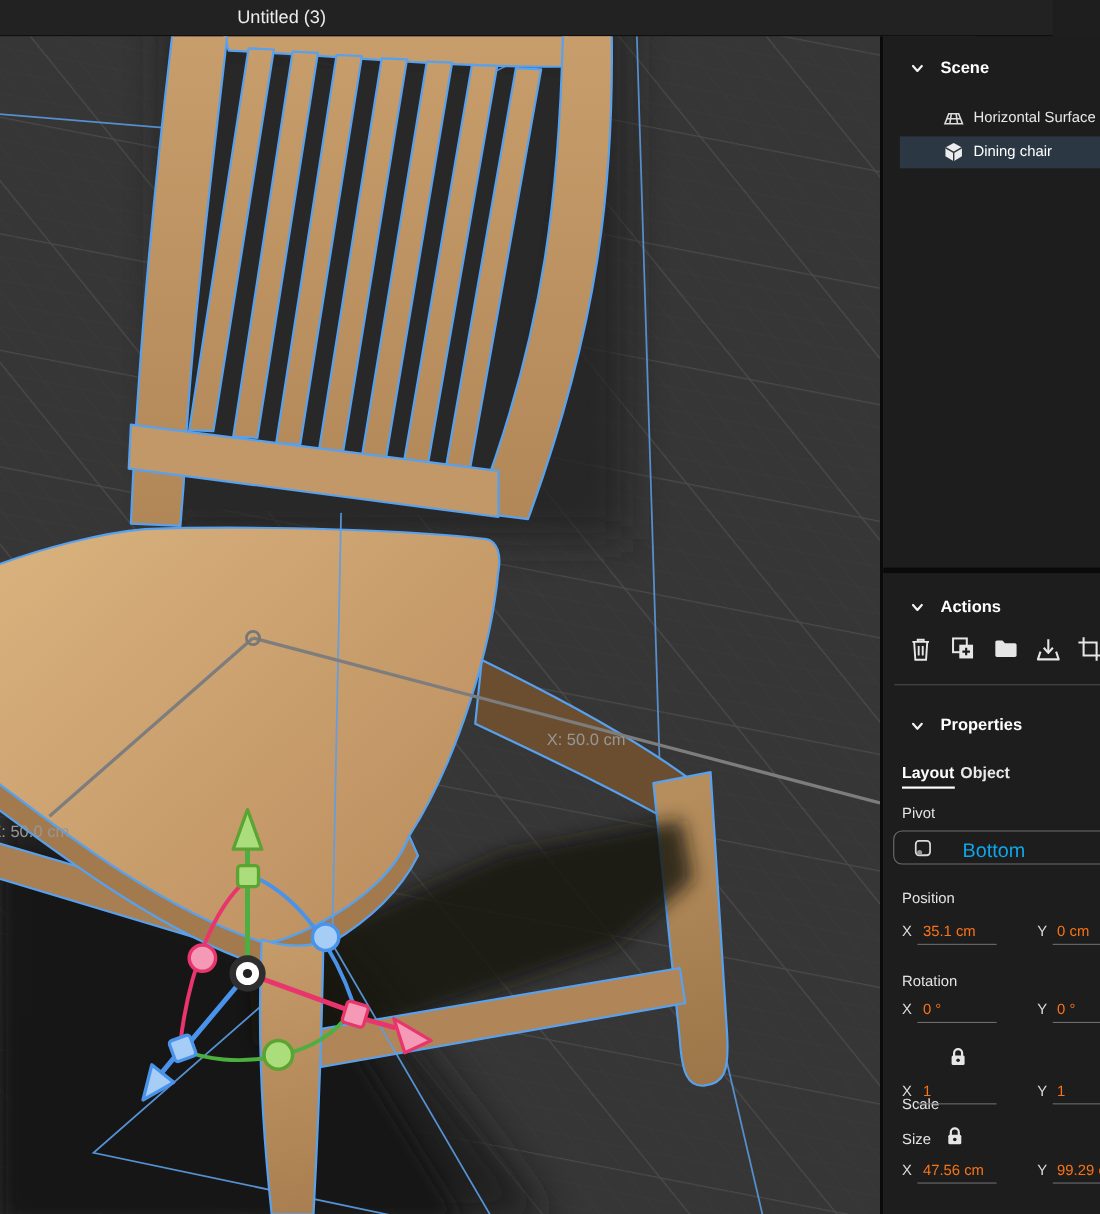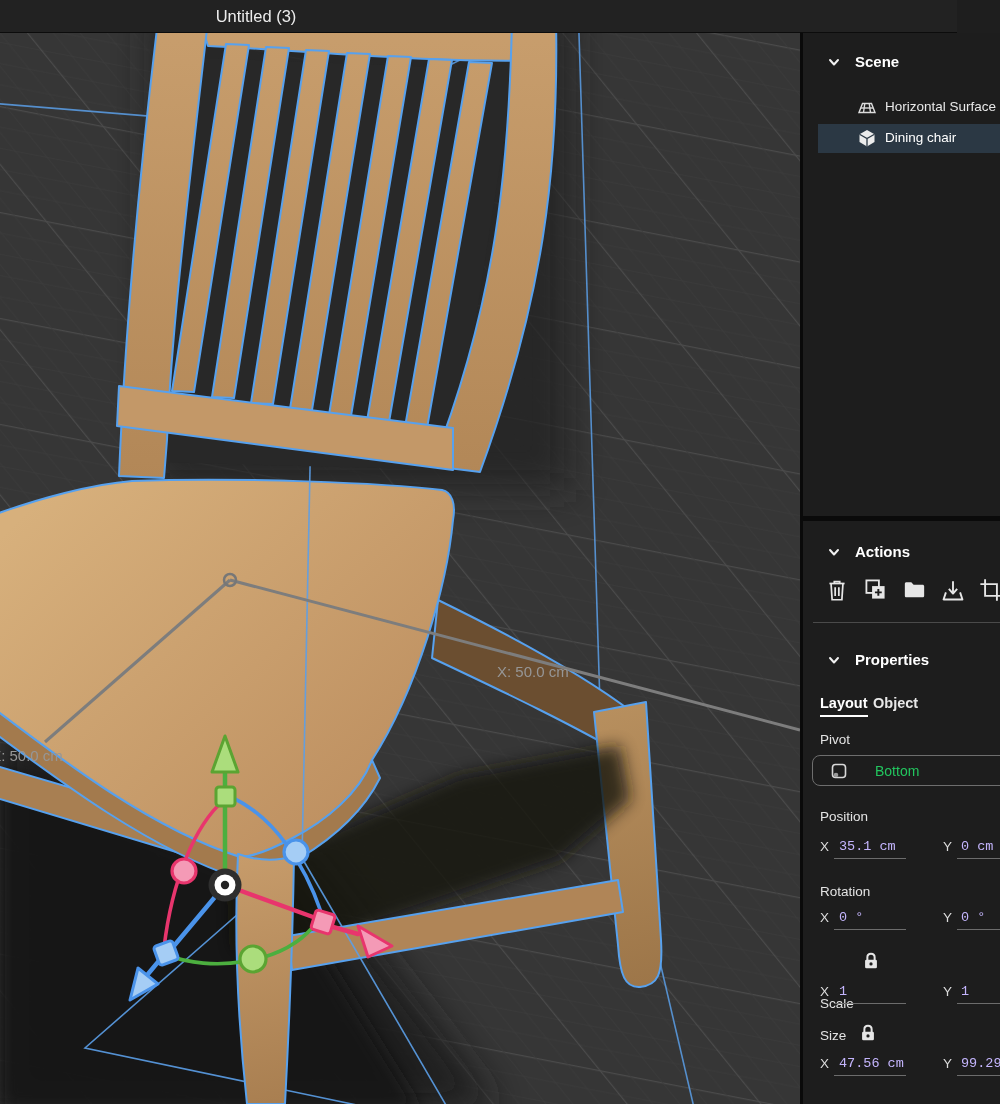--- a/index.html
+++ b/index.html
@@ -30,23 +30,23 @@
   .tree-row.selected .t-label{color:#fff;}
   .panel-gap{position:absolute;left:-3px;top:483px;width:203px;height:5px;background:#0a0a0a;}
   .icon-btn{position:absolute;top:544px;width:26px;height:26px;background:none;border:none;padding:0;cursor:pointer;}
   .hdivider{position:absolute;left:10px;right:0;top:589px;height:1px;background:#4a4a4a;}
   .tab{position:absolute;top:662px;color:#e8e8e8;font-size:14.5px;font-weight:700;cursor:pointer;}
   .tab.active{color:#fff;border-bottom:2.5px solid #fff;padding-bottom:4px;}
   .plabel{position:absolute;left:17px;color:#e3e3e3;font-size:13.5px;}
   .dropdown{position:absolute;left:9px;top:722px;width:200px;height:31px;border:1.5px solid #6e6e6e;
             border-radius:8px;background:#1d1d1d;cursor:pointer;}
   .dropdown .dd-icon{position:absolute;left:17px;top:6px;width:18px;height:18px;}
-  .dropdown .dd-label{position:absolute;left:62px;top:7px;color:#22c55e;font-size:14px;}
+  .dropdown .dd-label{position:absolute;left:62px;top:7px;color:#0ea5e9;font-size:18px;}
   .axis-key{position:absolute;color:#dcdcdc;font-size:13.5px;}
-  .axis-val{position:absolute;color:#c4b5fd;font-size:13.5px;white-space:nowrap;font-family:Liberation Mono, monospace;}
+  .axis-val{position:absolute;color:#f97316;font-size:13.5px;white-space:nowrap;}
   .uline{position:absolute;height:1px;background:#6c6c6c;}
   .lock{position:absolute;width:20px;height:20px;}
 </style>
 </head>
 <body>
 
 <div class="app">
 
   <div class="titlebar">
     <div class="title">Untitled (3)</div>

